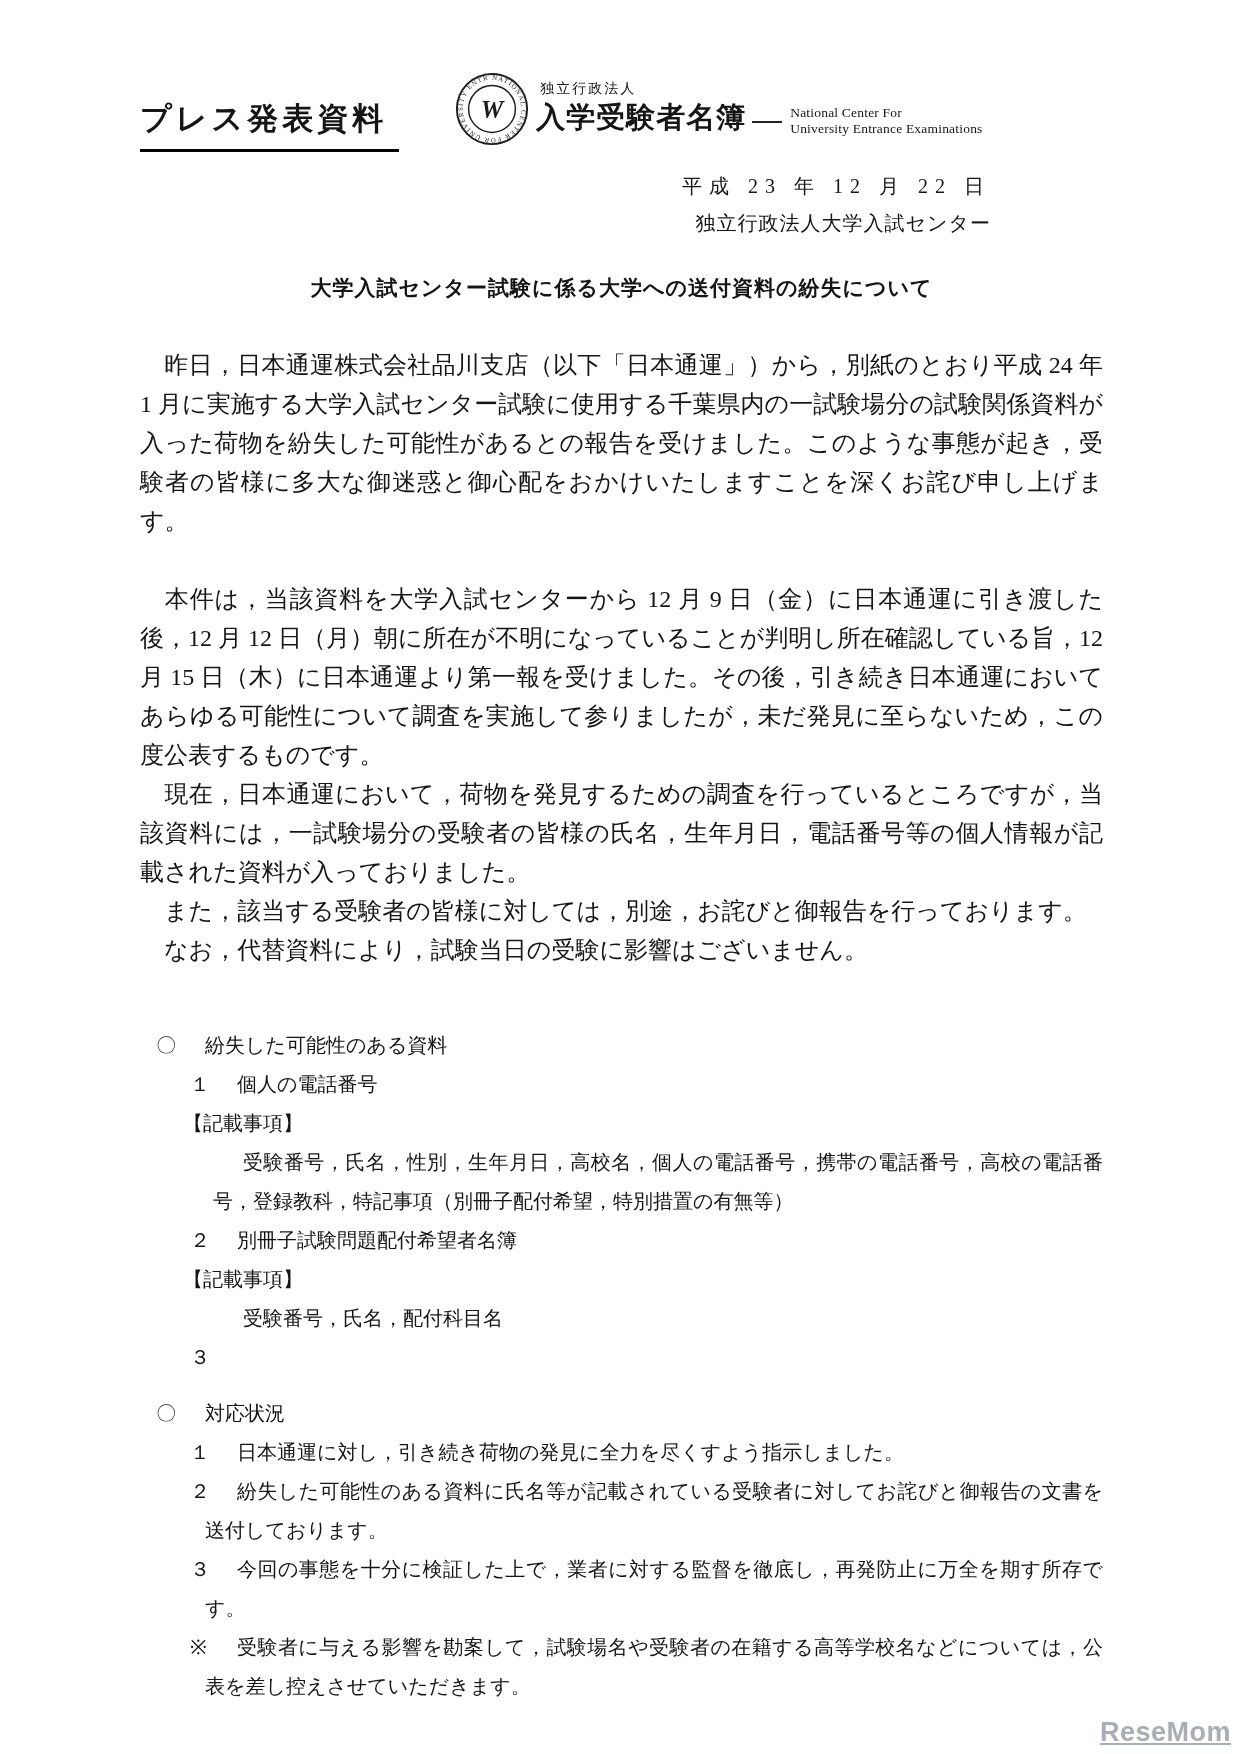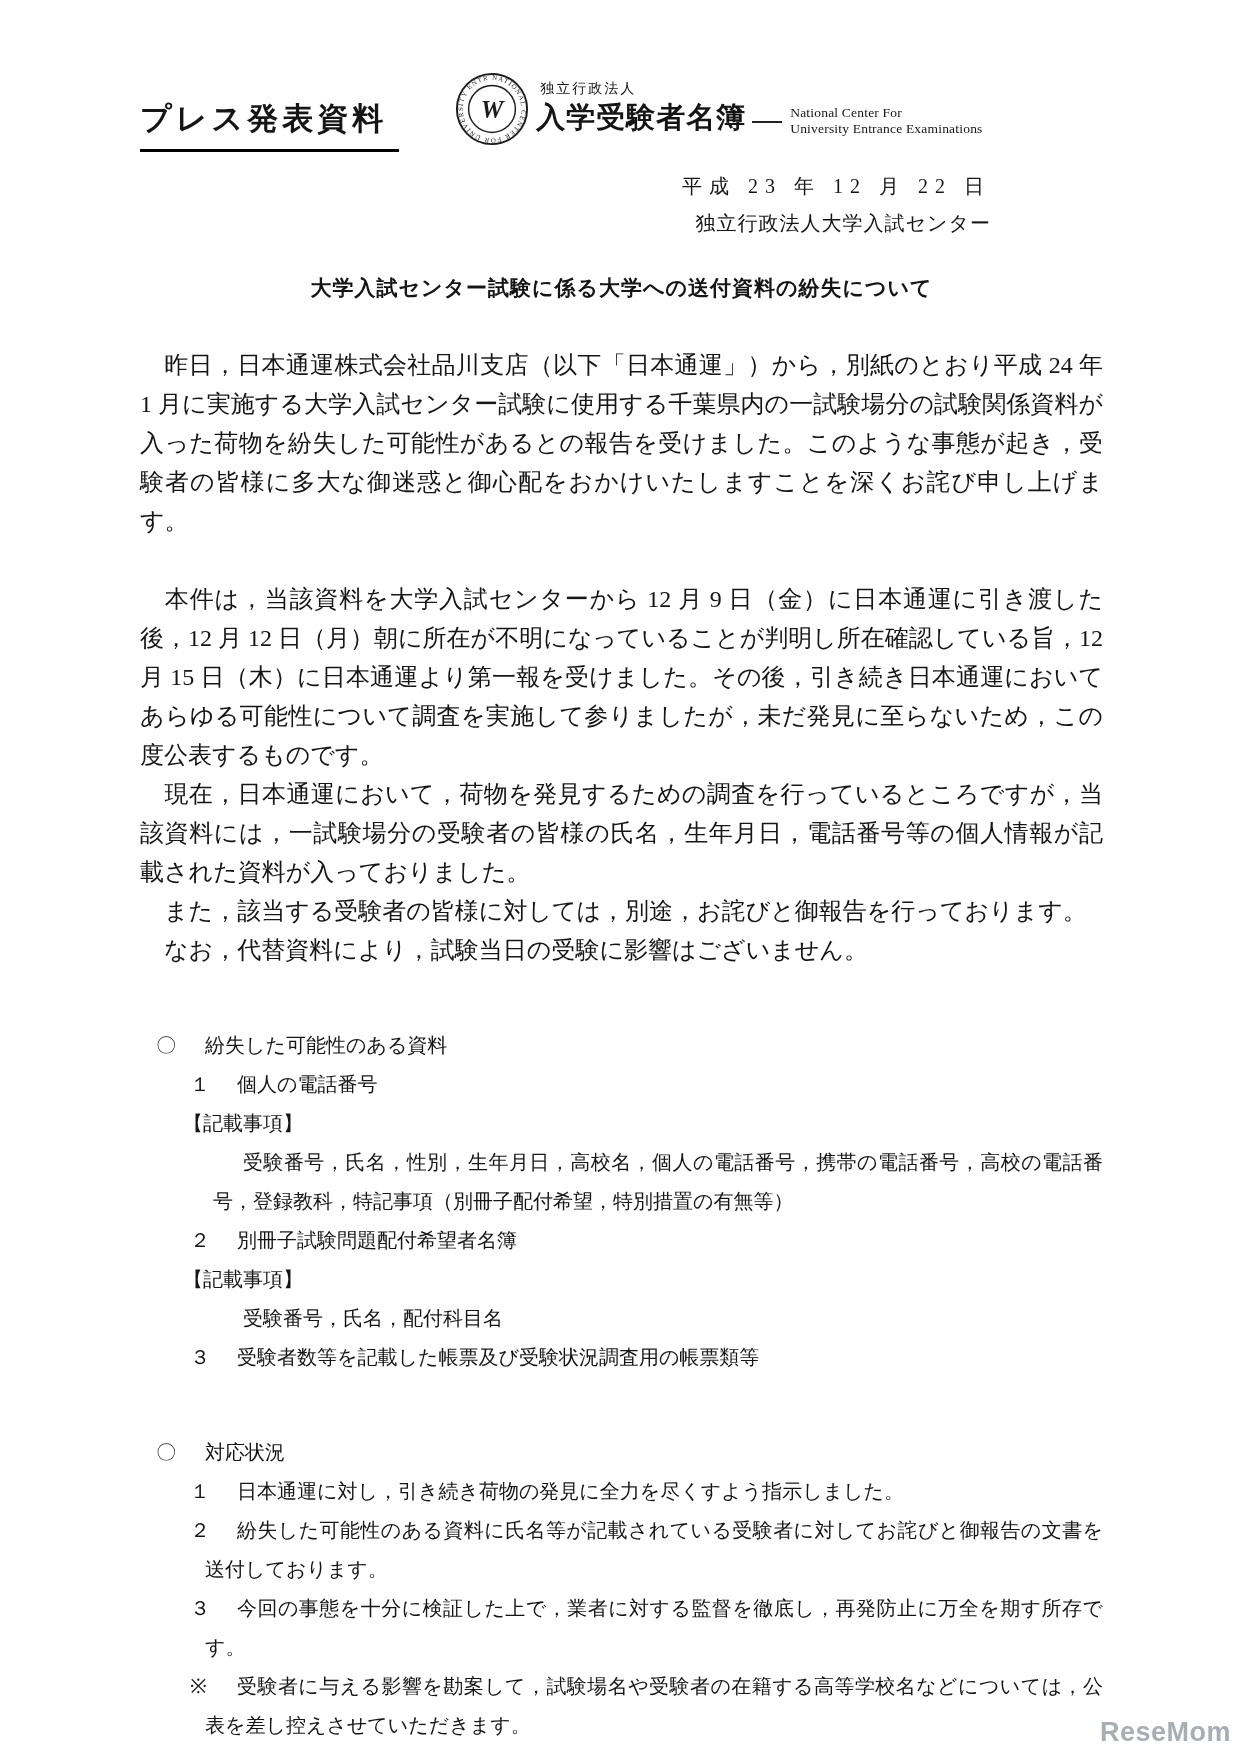--- a/index.html
+++ b/index.html
@@ -57,21 +57,21 @@
 
   .list-item { position: relative; padding-left: 65px; text-indent: 32px; text-align: justify; }
   .list-item .marker { position: absolute; left: 50px; top: 0; text-indent: 0; }
   .kisai { padding-left: 43px; }
   .detail { padding-left: 73px; text-indent: 30px; text-align: justify; }
 
   
   .watermark {
     position: absolute; right: 10px; bottom: 6px;
     font-family: "Liberation Sans", "DejaVu Sans", sans-serif;
-    font-weight: 700; font-size: 27px; color: #a9aeb4; letter-spacing: 0.5px;
+    font-weight: 700; font-size: 27px; color: #a9aeb4; letter-spacing: 0.5px; text-decoration: underline;
   }
 </style>
 </head>
 <body>
 
 <div class="page">
 
   <div class="header-row">
     <div class="doc-label-wrap">
       <span class="doc-label">プレス発表資料</span>
@@ -132,21 +132,20 @@
 
     <div class="list-item">
       <span class="marker">２</span>
       <span>別冊子試験問題配付希望者名簿</span>
     </div>
     <div class="kisai">【記載事項】</div>
     <div class="detail">受験番号，氏名，配付科目名</div>
 
     <div class="list-item">
       <span class="marker">３</span>
-      <span>受験者数等を記載した帳票及び受験状況調査用の帳票類等</span>
     </div>
   </section>
 
   <section class="doc-section">
     <div class="sec-heading">
       <span class="sec-marker">〇</span>
       <span>対応状況</span>
     </div>
 
     <div class="list-item">

